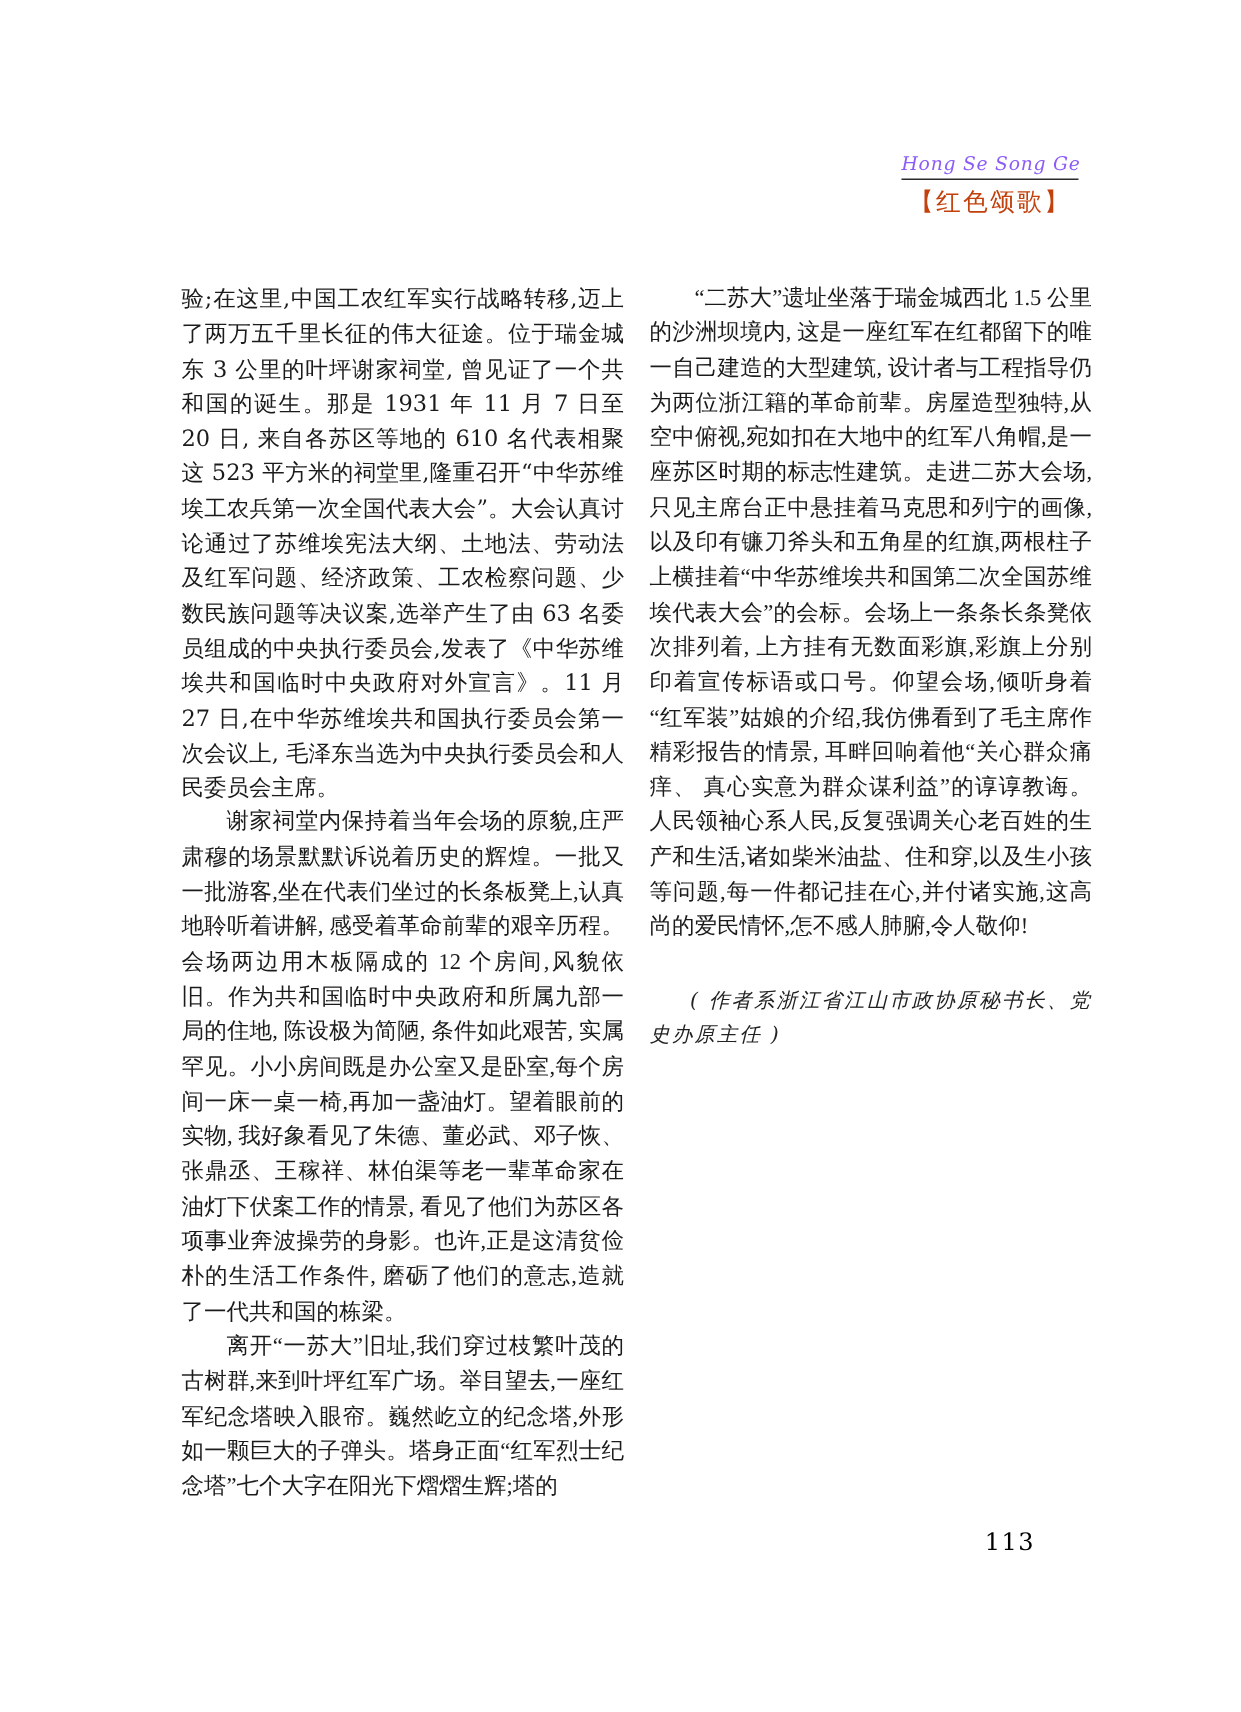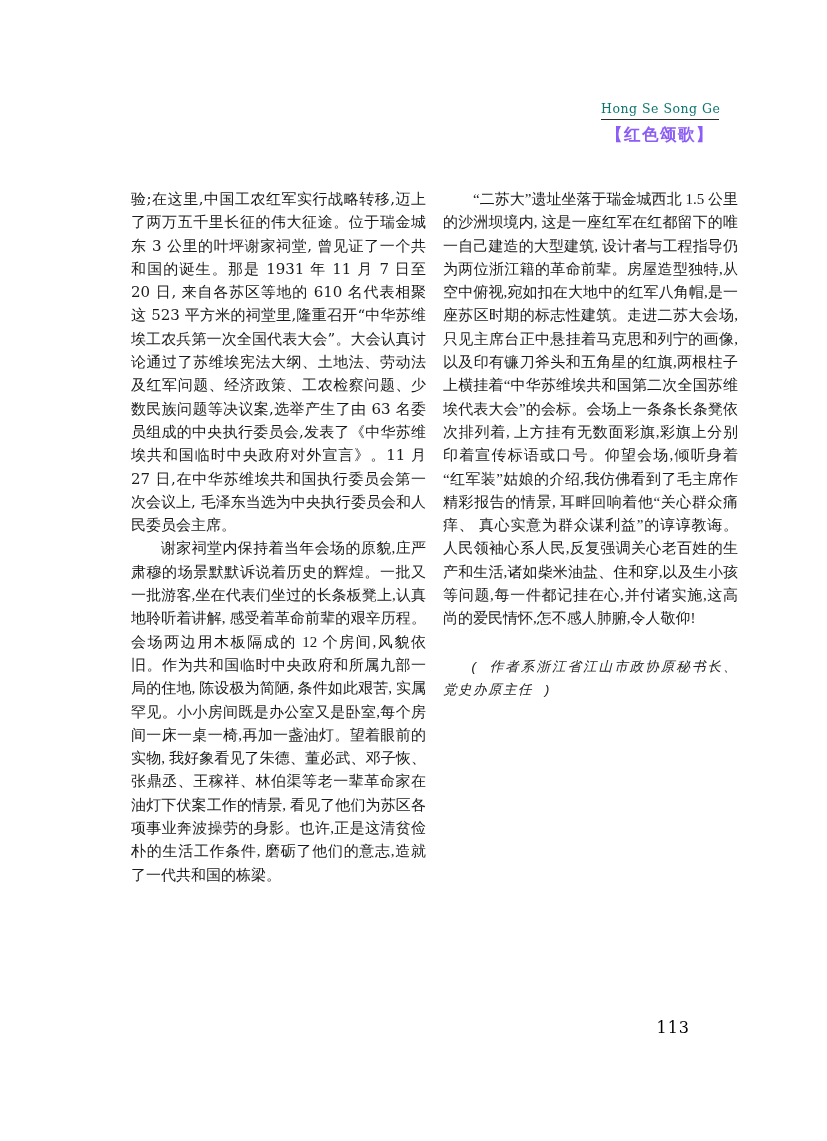--- a/index.html
+++ b/index.html
@@ -20,37 +20,38 @@
   .page-header {
     position: absolute;
     top: 101px;
     right: 108px;
     width: 118px;
     text-align: center;
   }
   .header-en {
     font-size: 12.5px;
     letter-spacing: 0.5px;
-    color: #0f766e;
+    color: #8b5cf6;
     padding-bottom: 3px;
     border-bottom: 1.5px solid #2b2b2b;
     white-space: nowrap;
+    font-style: italic;
   }
   .header-cn {
     margin-top: 4px;
     font-size: 16.5px;
-    font-weight: 700;
+    font-weight: 400;
     letter-spacing: 1.5px;
-    color: #8b5cf6;
+    color: #c2410c;
     white-space: nowrap;
   }
   
   .columns {
     position: absolute;
-    left: 131px;
+    left: 121px;
     top: 188px;
     width: 608px;
     display: flex;
     gap: 17px;
   }
   .col {
     width: 295px;
     flex: 0 0 295px;
   }
   .para {
@@ -66,21 +67,20 @@
     font-family: Liberation Serif, serif;
   }
   .author-note {
     margin-top: 25px;
     font-style: italic;
     font-size: 13.5px;
     letter-spacing: 1.5px;
     line-height: 23.5px;
     text-indent: 2em;
     color: #222222;
-    font-family: Liberation Mono, monospace;
   }
   
   .page-number {
     position: absolute;
     top: 1018px;
     right: 137px;
     font-size: 16px;
     letter-spacing: 1px;
     color: #000000;
   }
@@ -93,20 +93,21 @@
   <header class="page-header">
     <div class="header-en">Hong Se Song Ge</div>
     <div class="header-cn">【红色颂歌】</div>
   </header>
 
   <main class="columns">
 
     <div class="col">
       <p class="para">验;在这里,中国工农红军实行战略转移,迈上了两万五千里长征的伟大征途。位于瑞金城东 3 公里的叶坪谢家祠堂, 曾见证了一个共和国的诞生。那是 1931 年 11 月 7 日至 20 日, 来自各苏区等地的 610 名代表相聚这 523 平方米的祠堂里,隆重召开“中华苏维埃工农兵第一次全国代表大会”。大会认真讨论通过了苏维埃宪法大纲、土地法、劳动法及红军问题、经济政策、工农检察问题、少数民族问题等决议案,选举产生了由 63 名委员组成的中央执行委员会,发表了《中华苏维埃共和国临时中央政府对外宣言》。11 月 27 日,在中华苏维埃共和国执行委员会第一次会议上, 毛泽东当选为中央执行委员会和人民委员会主席。</p>
       <p class="para indent">谢家祠堂内保持着当年会场的原貌,庄严肃穆的场景默默诉说着历史的辉煌。一批又一批游客,坐在代表们坐过的长条板凳上,认真地聆听着讲解, 感受着革命前辈的艰辛历程。会场两边用木板隔成的 12 个房间,风貌依旧。作为共和国临时中央政府和所属九部一局的住地, 陈设极为简陋, 条件如此艰苦, 实属罕见。小小房间既是办公室又是卧室,每个房间一床一桌一椅,再加一盏油灯。望着眼前的实物, 我好象看见了朱德、董必武、邓子恢、张鼎丞、王稼祥、林伯渠等老一辈革命家在油灯下伏案工作的情景, 看见了他们为苏区各项事业奔波操劳的身影。也许,正是这清贫俭朴的生活工作条件, 磨砺了他们的意志,造就了一代共和国的栋梁。</p>
+      <p class="para indent">离开“一苏大”旧址,我们穿过枝繁叶茂的古树群,来到叶坪红军广场。举目望去,一座红军纪念塔映入眼帘。巍然屹立的纪念塔,外形如一颗巨大的子弹头。塔身正面“红军烈士纪念塔”七个大字在阳光下熠熠生辉;塔的</p>
     </div>
 
     <div class="col">
       <p class="para indent">“二苏大”遗址坐落于瑞金城西北 1.5 公里的沙洲坝境内, 这是一座红军在红都留下的唯一自己建造的大型建筑, 设计者与工程指导仍为两位浙江籍的革命前辈。房屋造型独特,从空中俯视,宛如扣在大地中的红军八角帽,是一座苏区时期的标志性建筑。走进二苏大会场, 只见主席台正中悬挂着马克思和列宁的画像, 以及印有镰刀斧头和五角星的红旗,两根柱子上横挂着“中华苏维埃共和国第二次全国苏维埃代表大会”的会标。会场上一条条长条凳依次排列着, 上方挂有无数面彩旗,彩旗上分别印着宣传标语或口号。仰望会场,倾听身着“红军装”姑娘的介绍,我仿佛看到了毛主席作精彩报告的情景, 耳畔回响着他“关心群众痛痒、 真心实意为群众谋利益”的谆谆教诲。 人民领袖心系人民,反复强调关心老百姓的生产和生活,诸如柴米油盐、住和穿,以及生小孩等问题,每一件都记挂在心,并付诸实施,这高尚的爱民情怀,怎不感人肺腑,令人敬仰!</p>
       <p class="para author-note">( 作者系浙江省江山市政协原秘书长、党史办原主任 )</p>
     </div>
 
   </main>
 
   <div class="page-number">113</div>

